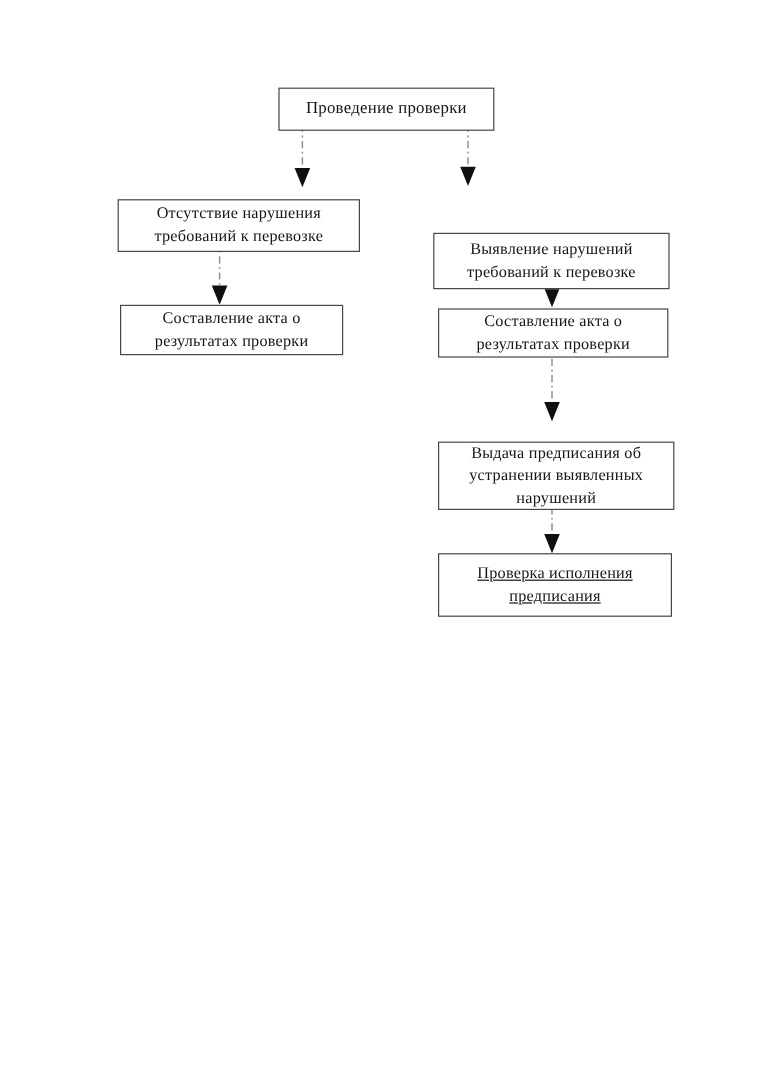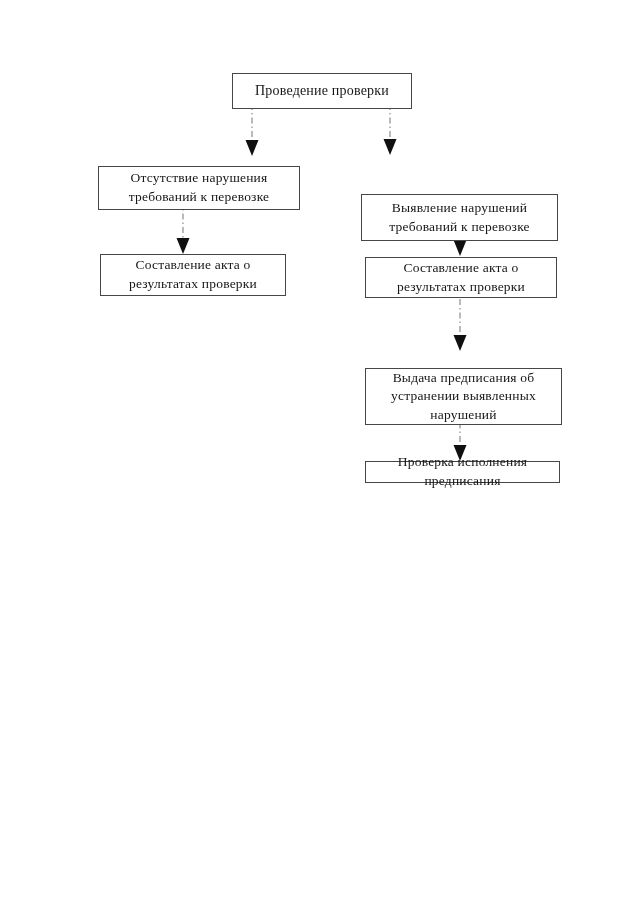--- a/index.html
+++ b/index.html
@@ -40,21 +40,21 @@
     padding: 2px 8px;
     letter-spacing: 0.2px;
   }
   
   .n-start      { left: 232px; top: 73px;  width: 180px; height: 36px; font-size: 14px; }
   .n-noviol     { left: 98px;  top: 166px; width: 202px; height: 44px; }
   .n-viol       { left: 361px; top: 154px; width: 197px; height: 47px; margin-top: 40px; }
   .n-act-left   { left: 100px; top: 254px; width: 186px; height: 42px; }
   .n-act-right  { left: 365px; top: 257px; width: 192px; height: 41px; }
   .n-order      { left: 365px; top: 368px; width: 197px; height: 57px; }
-  .n-check      { left: 365px; top: 461px; width: 195px; height: 22px; }
+  .n-check      { left: 365px; top: 461px; width: 195px; height: 53px; text-decoration: underline; }
   .connectors {
     position: absolute;
     left: 0;
     top: 0;
     width: 640px;
     height: 905px;
     pointer-events: none;
   }
   .connectors line {
     stroke: #8c8c8c;

